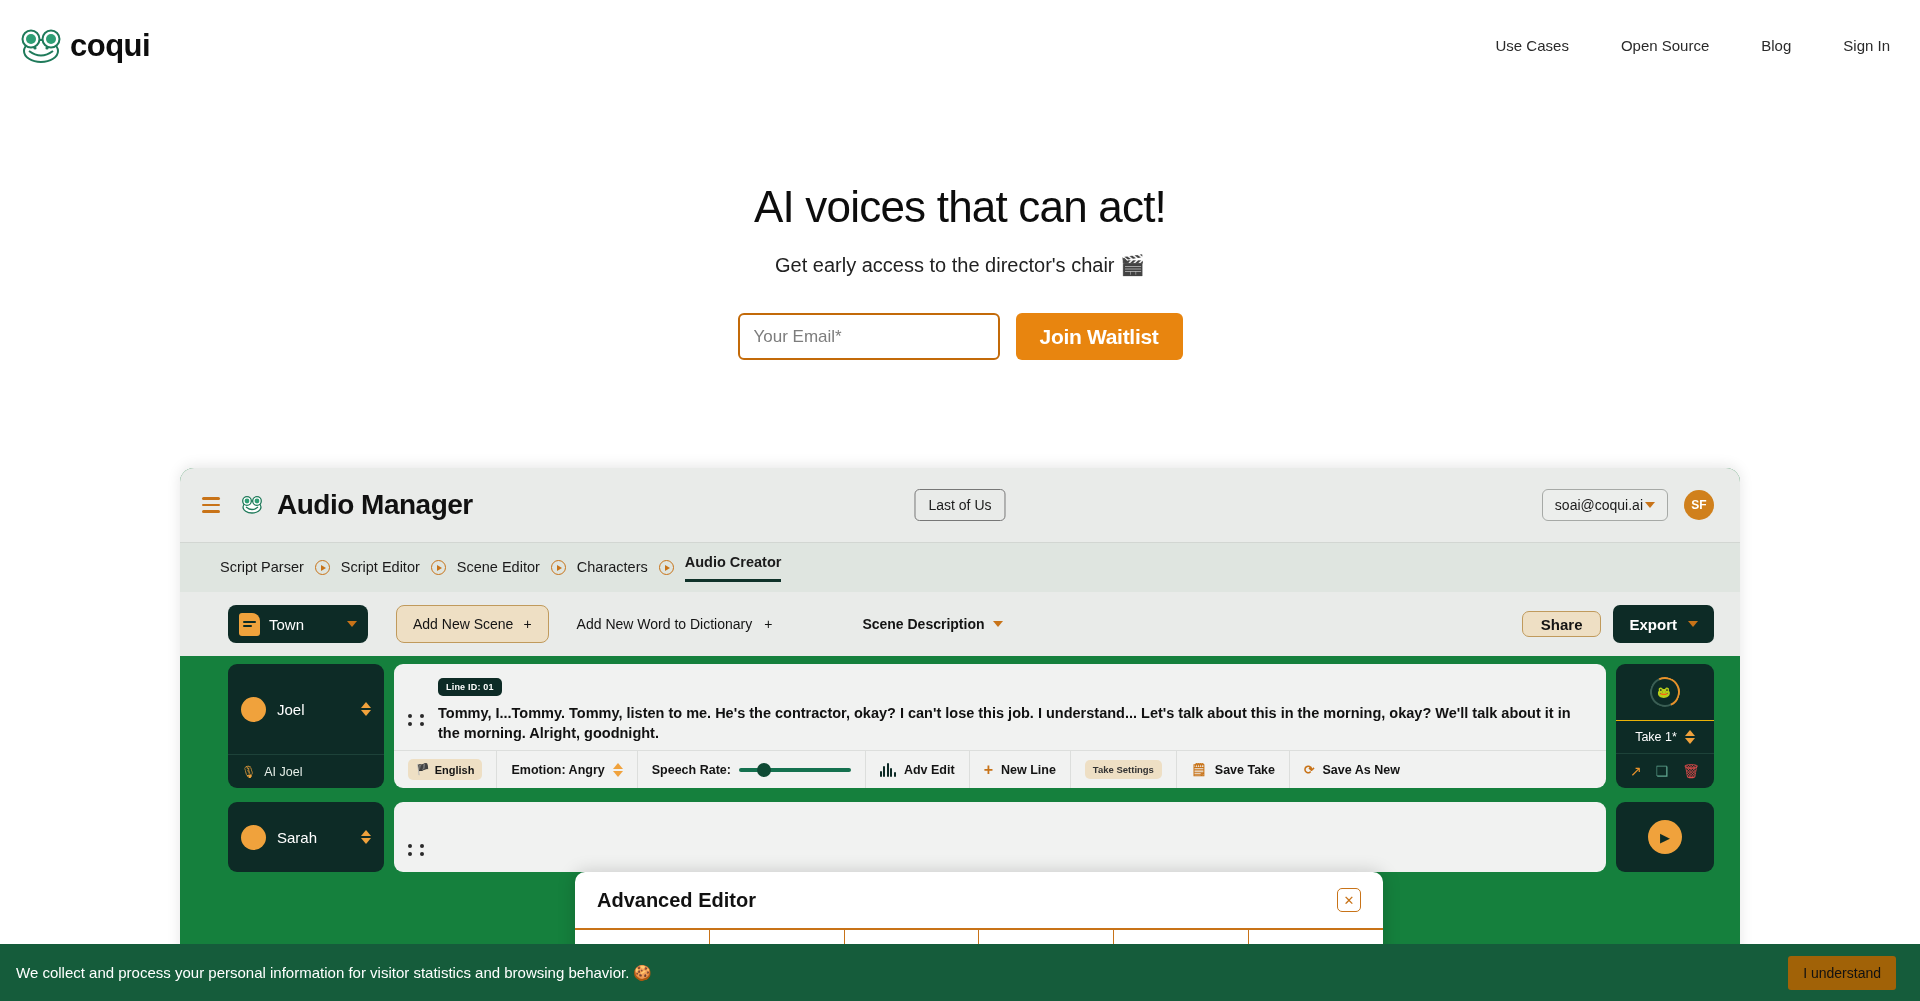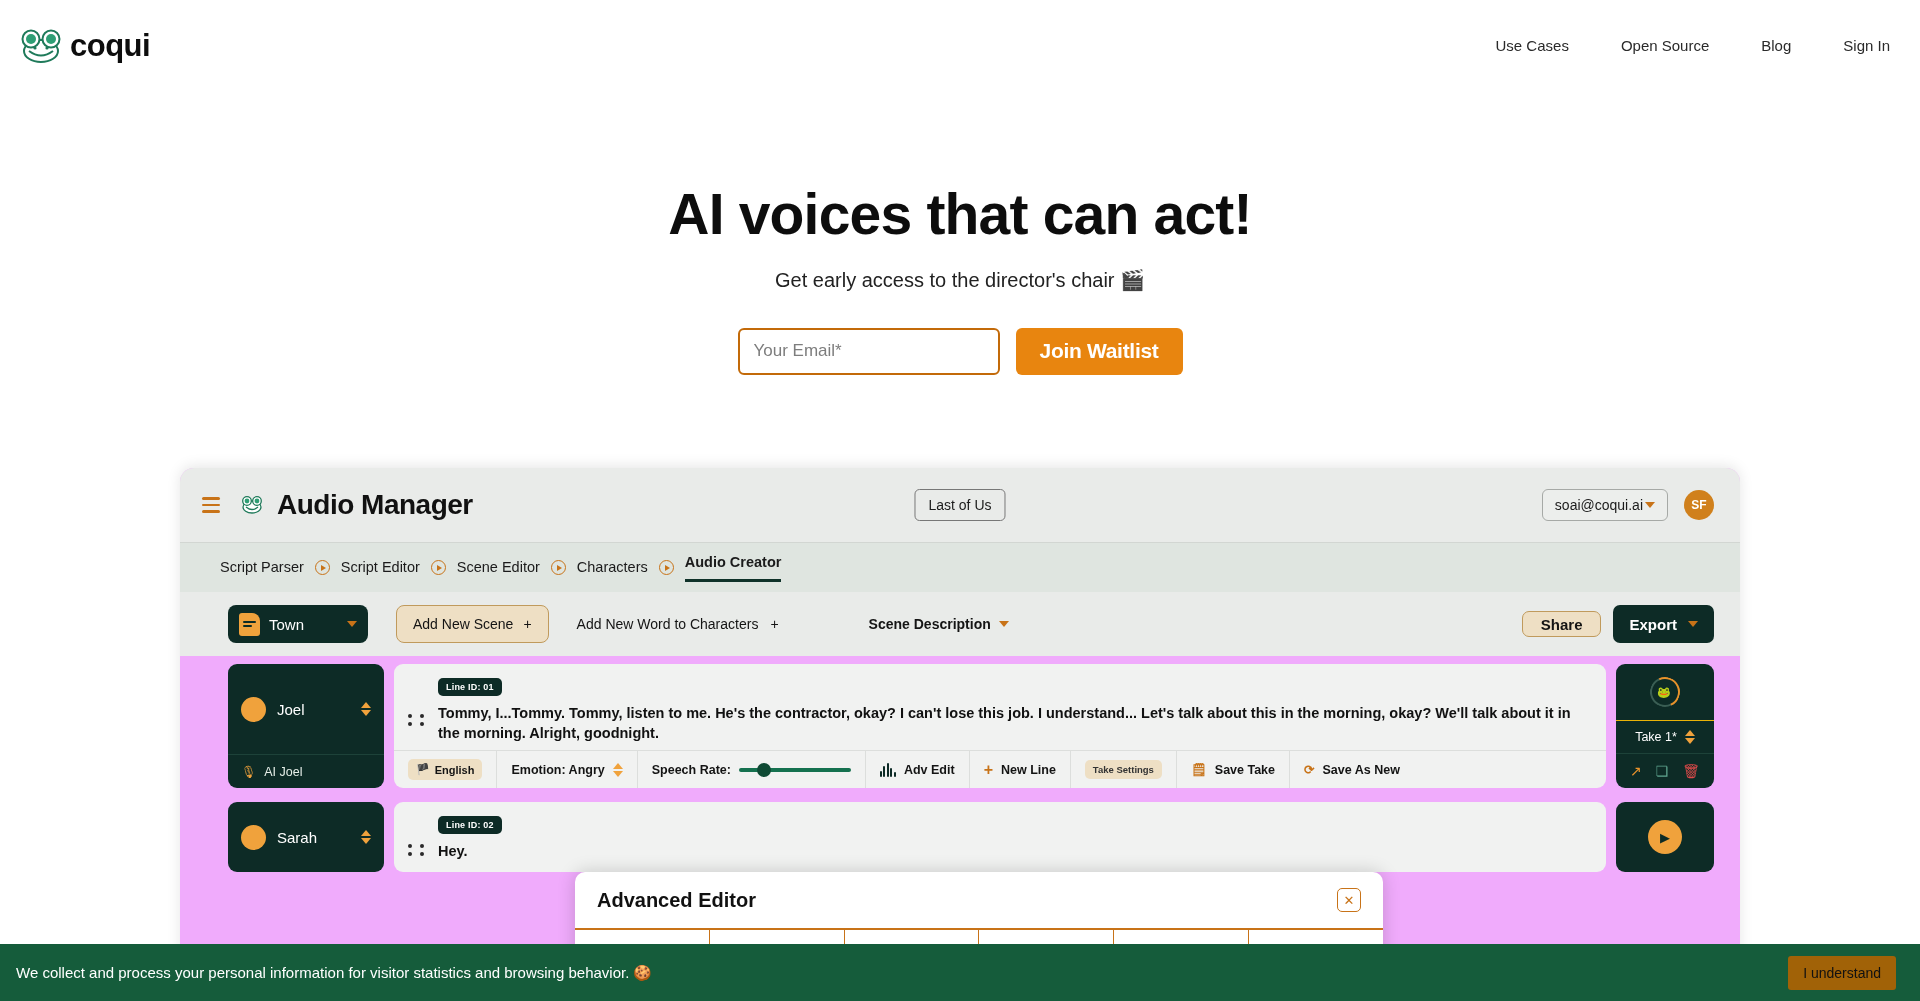--- a/index.html
+++ b/index.html
@@ -33,21 +33,21 @@
     white-space: nowrap; cursor: pointer;
   }
 
   
   .hero {
     width: 100%;
     text-align: center;
     padding-top: 92px;
   }
   .hero-title {
-    font-size: 57px; font-weight: 700; color: #0d0d0d;
+    font-size: 44px; font-weight: 400; color: #0d0d0d;
     letter-spacing: -0.8px; line-height: 1.1;
   }
   .hero-sub {
     margin-top: 22px;
     font-size: 20px; color: #222; font-weight: 400;
   }
   .hero-form {
     margin-top: 36px;
     display: flex; justify-content: center; align-items: center; gap: 16px;
   }
@@ -68,21 +68,21 @@
     font-family: "Liberation Sans", sans-serif;
     cursor: pointer;
     letter-spacing: -0.3px;
   }
 
   
   .app-shell {
     position: absolute;
     left: 180px; top: 468px;
     width: 1560px; height: 533px;
-    background: #f0abfc;
+    background: #15803d;
     border-radius: 14px 14px 0 0;
     box-shadow: 0 -2px 14px rgba(0,0,0,0.10);
     overflow: hidden;
   }
   .app-header {
     height: 74px;
     display: flex; align-items: center;
     padding: 0 26px 0 22px;
     background: #e9ebe9;
     position: relative;
@@ -468,21 +468,21 @@
           <i></i>
         </span>
       <span class="scene-name">Town</span>
       <span class="caret"></span>
     </div>
     <button class="add-scene-btn">
       <span>Add New Scene</span>
       <span>+</span>
     </button>
     <div class="add-word">
-      <span>Add New Word to Characters</span>
+      <span>Add New Word to Dictionary</span>
       <span>+</span>
     </div>
     <div class="scene-desc">
       <span>Scene Description</span>
       <span class="chev-down"></span>
     </div>
     <div class="toolbar-right">
       <button class="share-btn">Share</button>
       <button class="export-btn">
         <span>Export</span>
@@ -605,24 +605,20 @@
         </div>
       </div>
       <div class="line-panel">
         <div class="line-body">
           <span class="grip">
               <i></i>
               <i></i>
               <i></i>
               <i></i>
             </span>
-          <div class="line-content">
-            <span class="line-id">Line ID: 02</span>
-            <div class="line-text">Hey.</div>
-          </div>
         </div>
       </div>
       <div class="take-panel">
         <div class="play-btn">▶</div>
       </div>
     </div>
 
   </div>
 </div>
 

